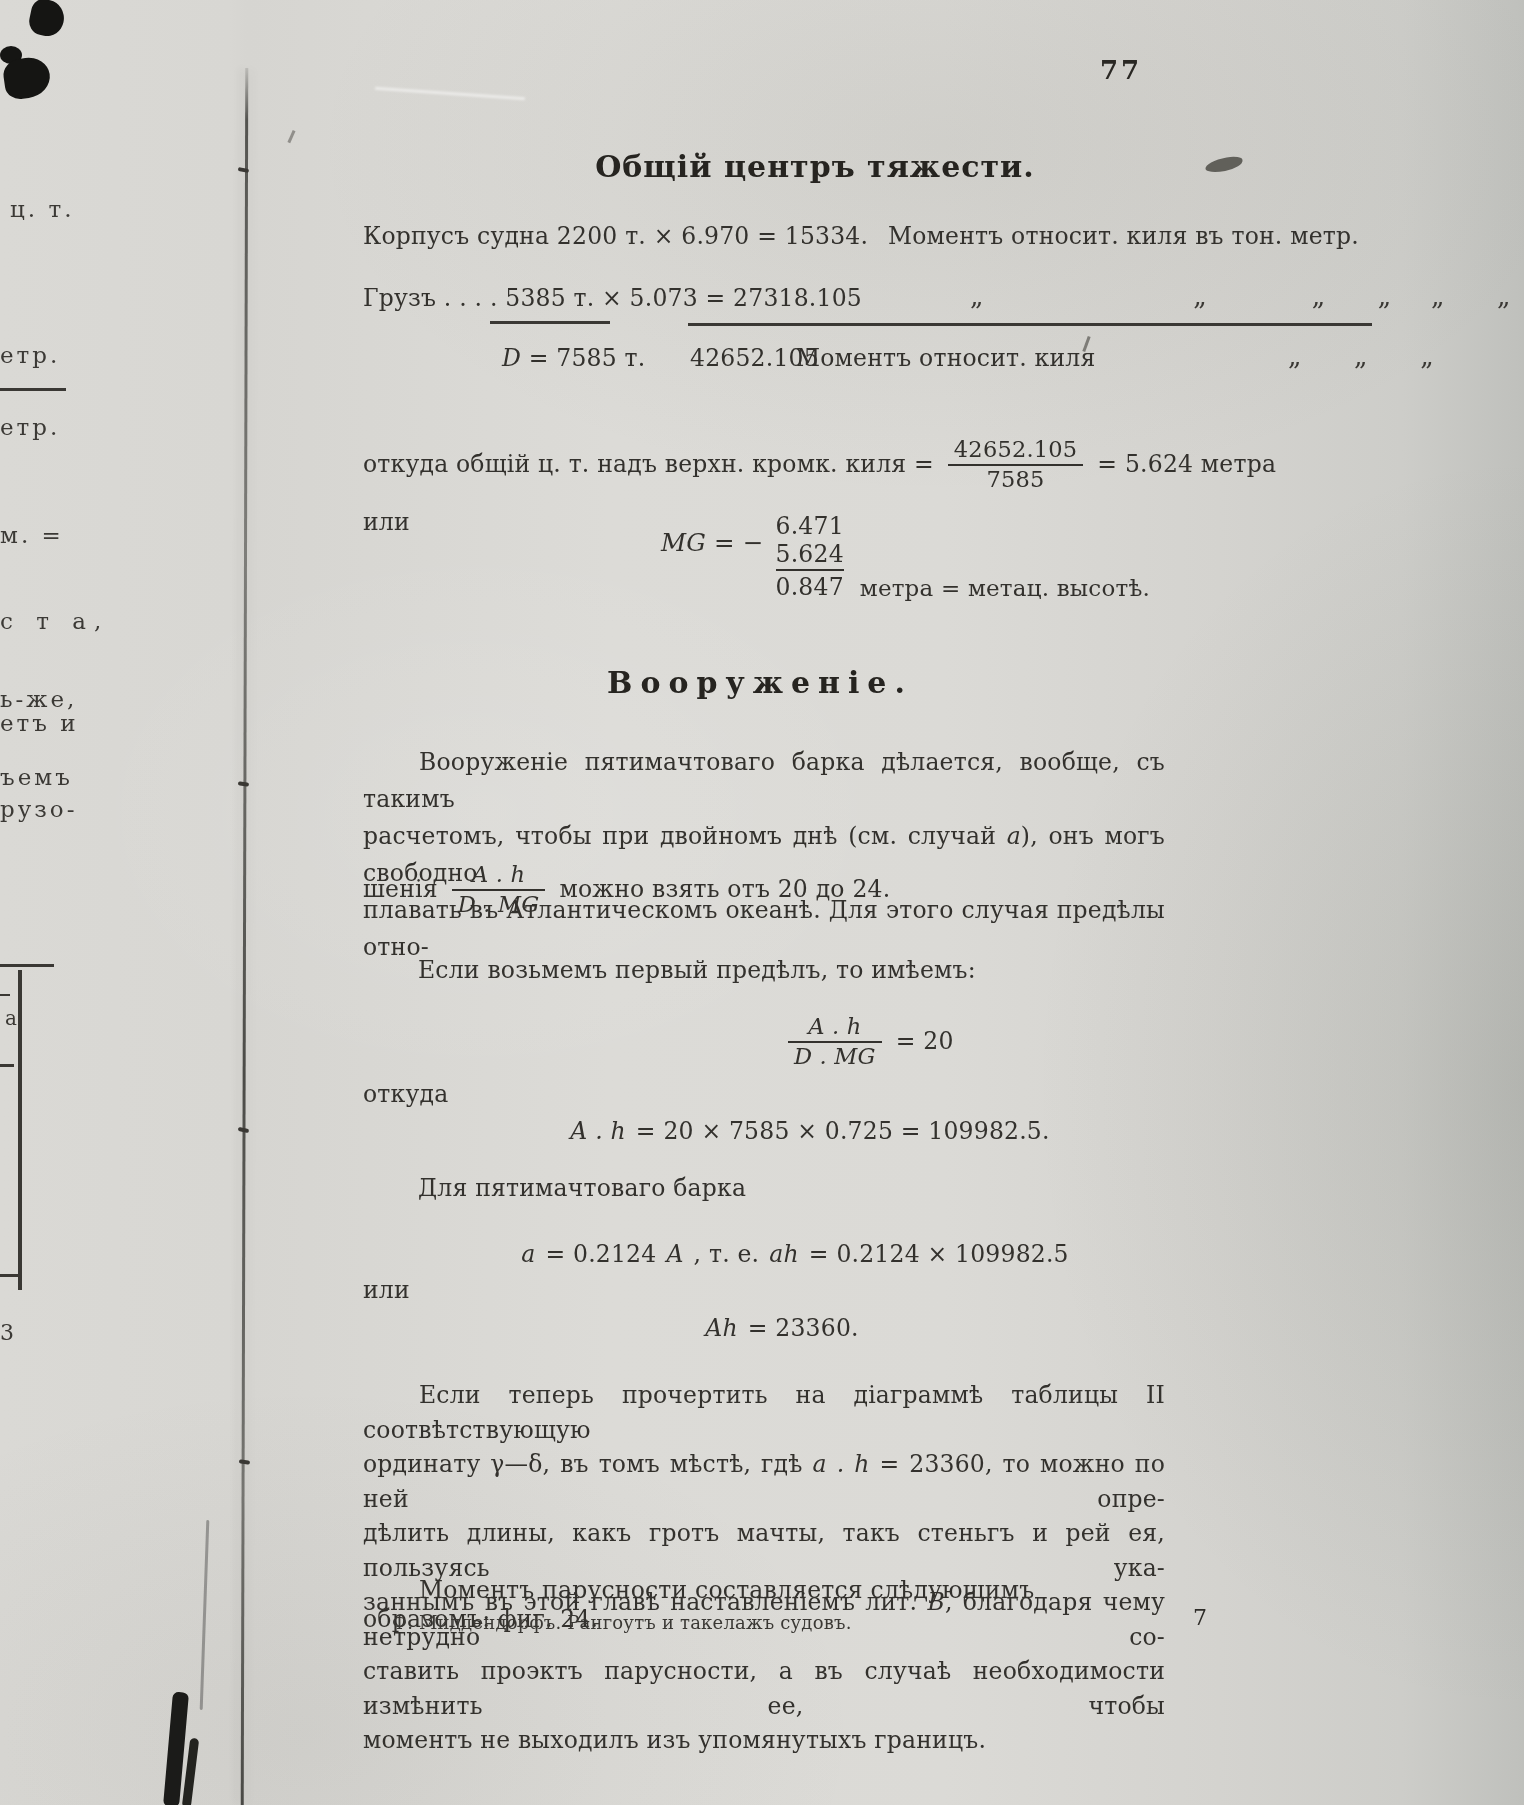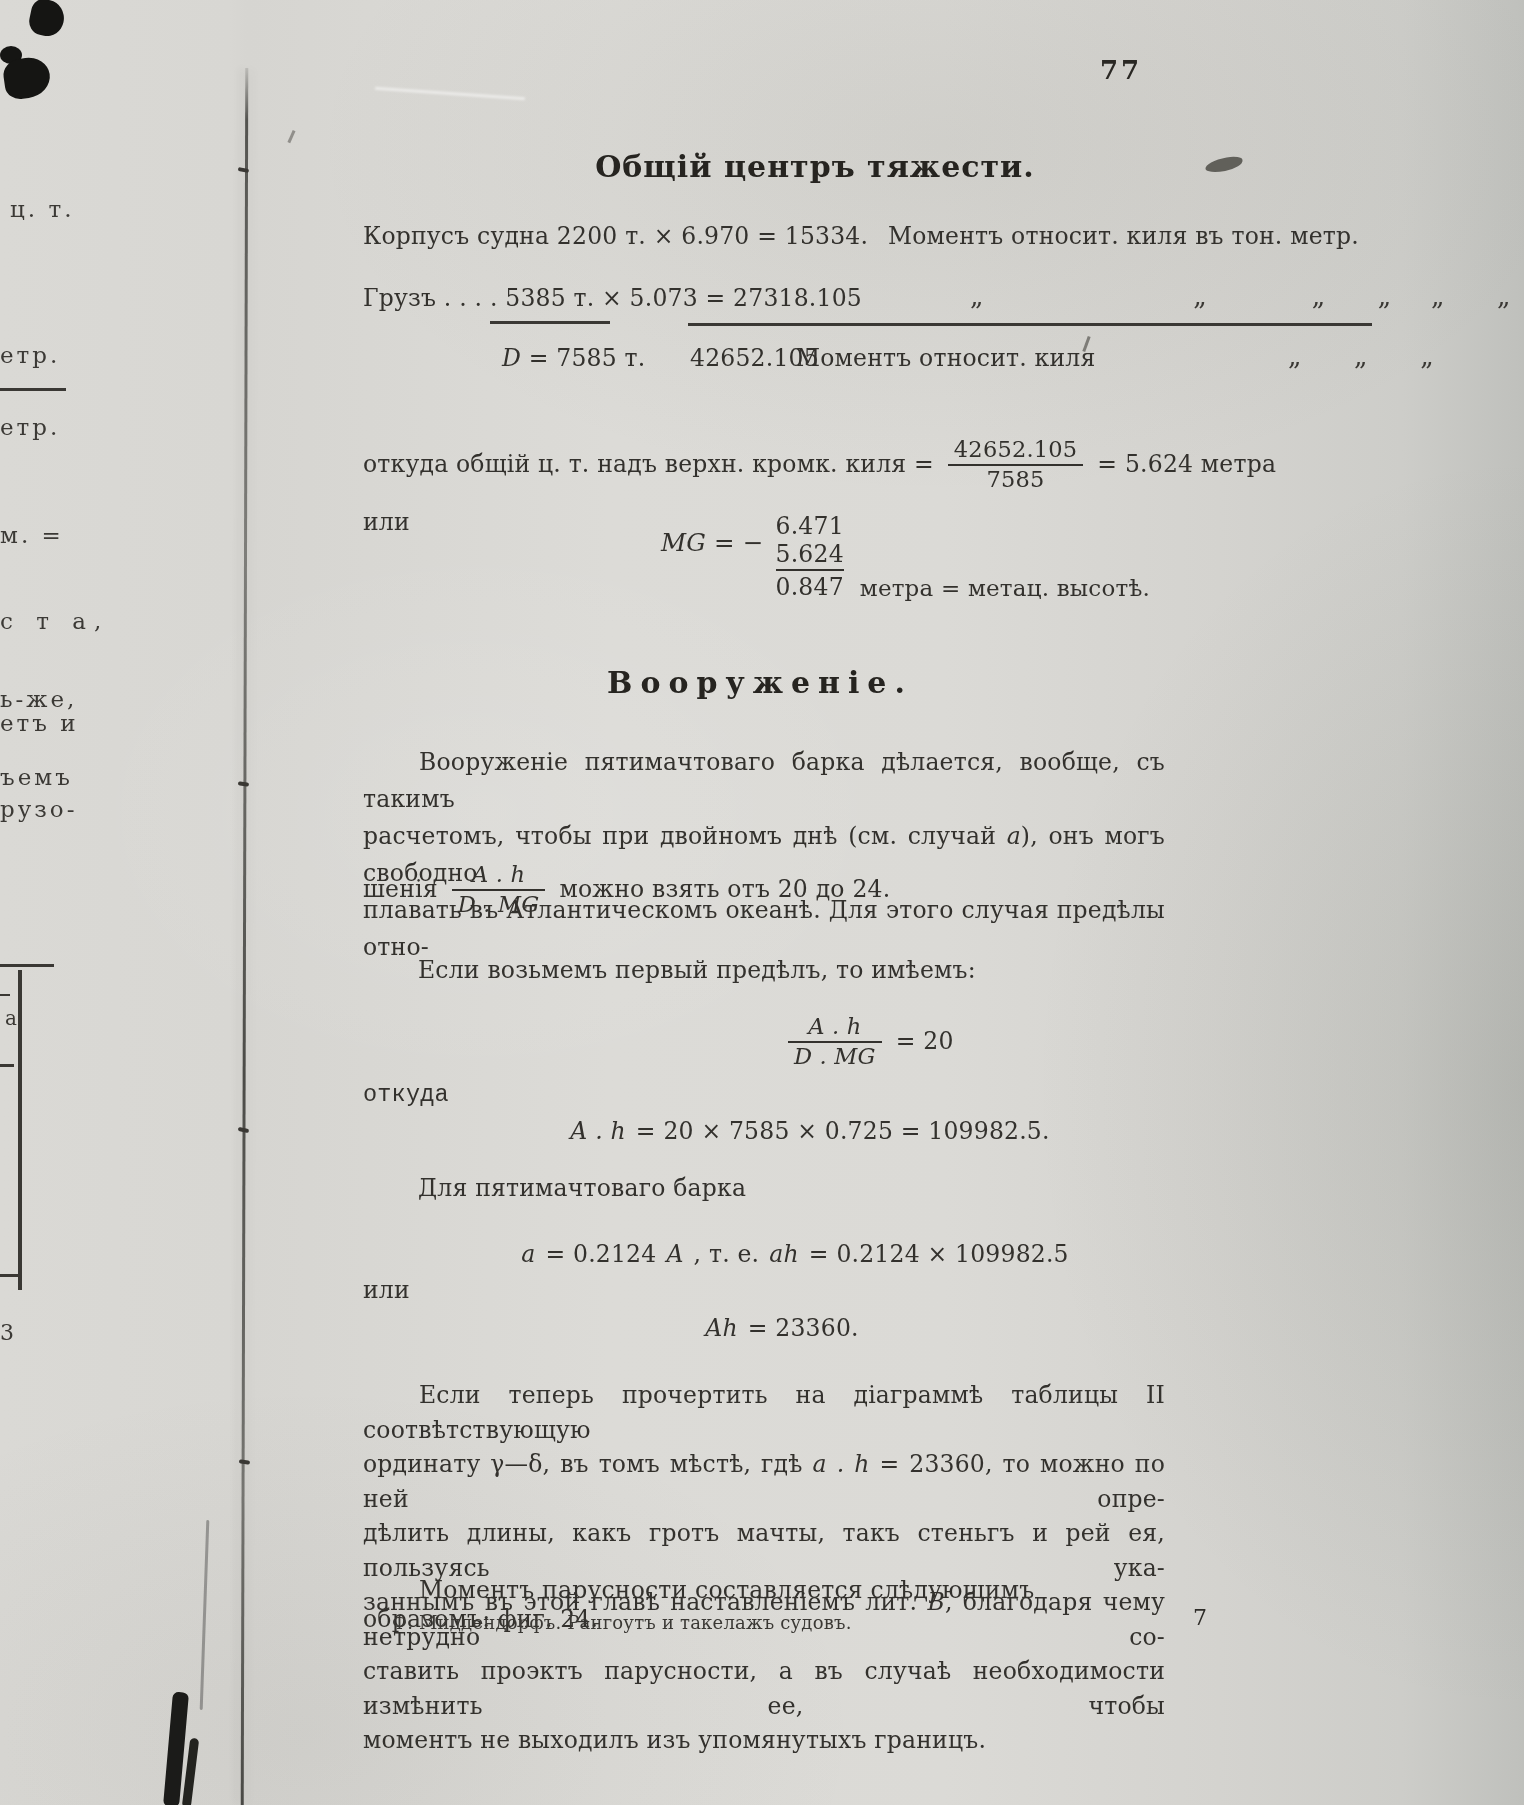--- a/index.html
+++ b/index.html
@@ -144,21 +144,21 @@
   <div class="t" style="left:418px;top:956px;">Если возьмемъ первый предѣлъ, то имѣемъ:</div>
 
   <div class="t fracline" style="left:788px;top:1014px;">
     <span class="frac db">
         <span class="num it">A . h</span>
         <span class="den it">D . MG</span>
       </span>
     <span>= 20</span>
   </div>
 
-  <div class="t" style="left:363px;top:1080px;font-family:Liberation Mono, monospace;">откуда</div>
+  <div class="t" style="left:363px;top:1080px;">откуда</div>
 
   <div class="t eq" style="left:460px;top:1117px;width:700px;">
     <span class="it">A . h</span><span>= 20 × 7585 × 0.725 = 109982.5.</span>
   </div>
 
   <div class="t" style="left:418px;top:1174px;">Для пятимачтоваго барка</div>
 
   <div class="t eq" style="left:445px;top:1240px;width:700px;">
     <span class="it">a</span><span>= 0.2124</span><span class="it">A</span><span>, т. е.</span><span class="it">ah</span><span>= 0.2124 × 109982.5</span>
   </div>

